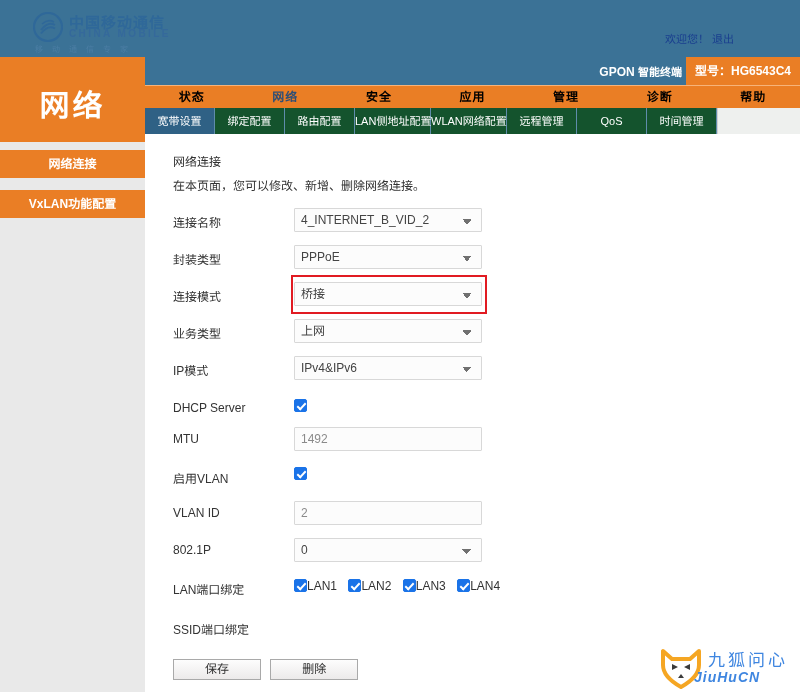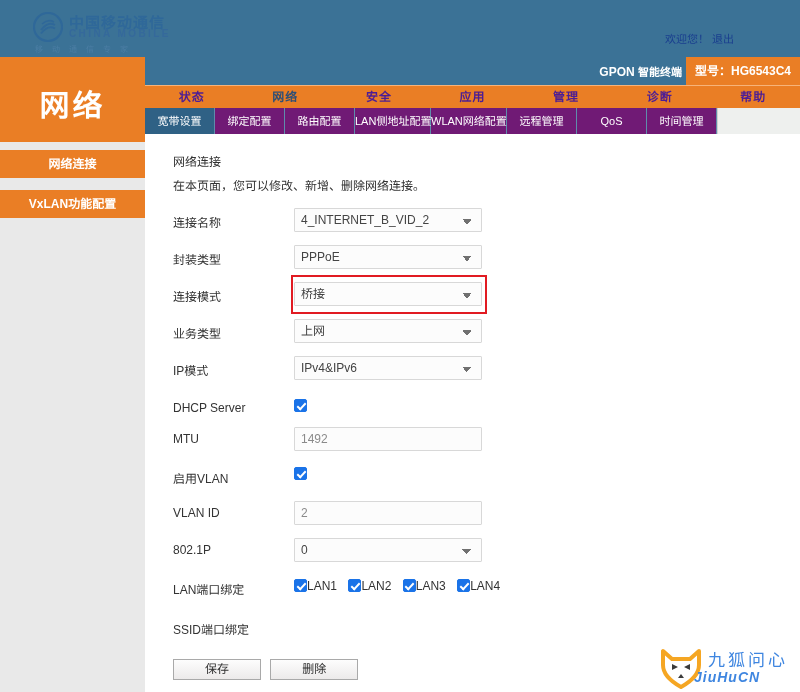--- a/index.html
+++ b/index.html
@@ -145,36 +145,36 @@
     border-top: 1px solid #f6b37a;
     box-sizing: border-box;
     display: flex;
   }
   .mainnav .navitem {
     flex: 1 1 0;
     text-align: center;
     line-height: 22px;
     font-size: 12px;
     font-weight: bold;
-    color: #4c1d95;
+    color: #000000;
     letter-spacing: 1px;
     cursor: pointer;
     white-space: nowrap;
   }
   .mainnav .navitem.active {
     color: #2f4f75;
   }
 
   
   .subnav {
     position: absolute;
     left: 145px; top: 108px;
     width: 655px;
     height: 26px;
-    background: #701a75;
+    background: #14532d;
     display: flex;
   }
   .subnav .subitem {
     width: 70px;
     text-align: center;
     line-height: 26px;
     font-size: 11px;
     color: #ffffff;
     border-right: 1px solid #5f8cab;
     box-sizing: border-box;

